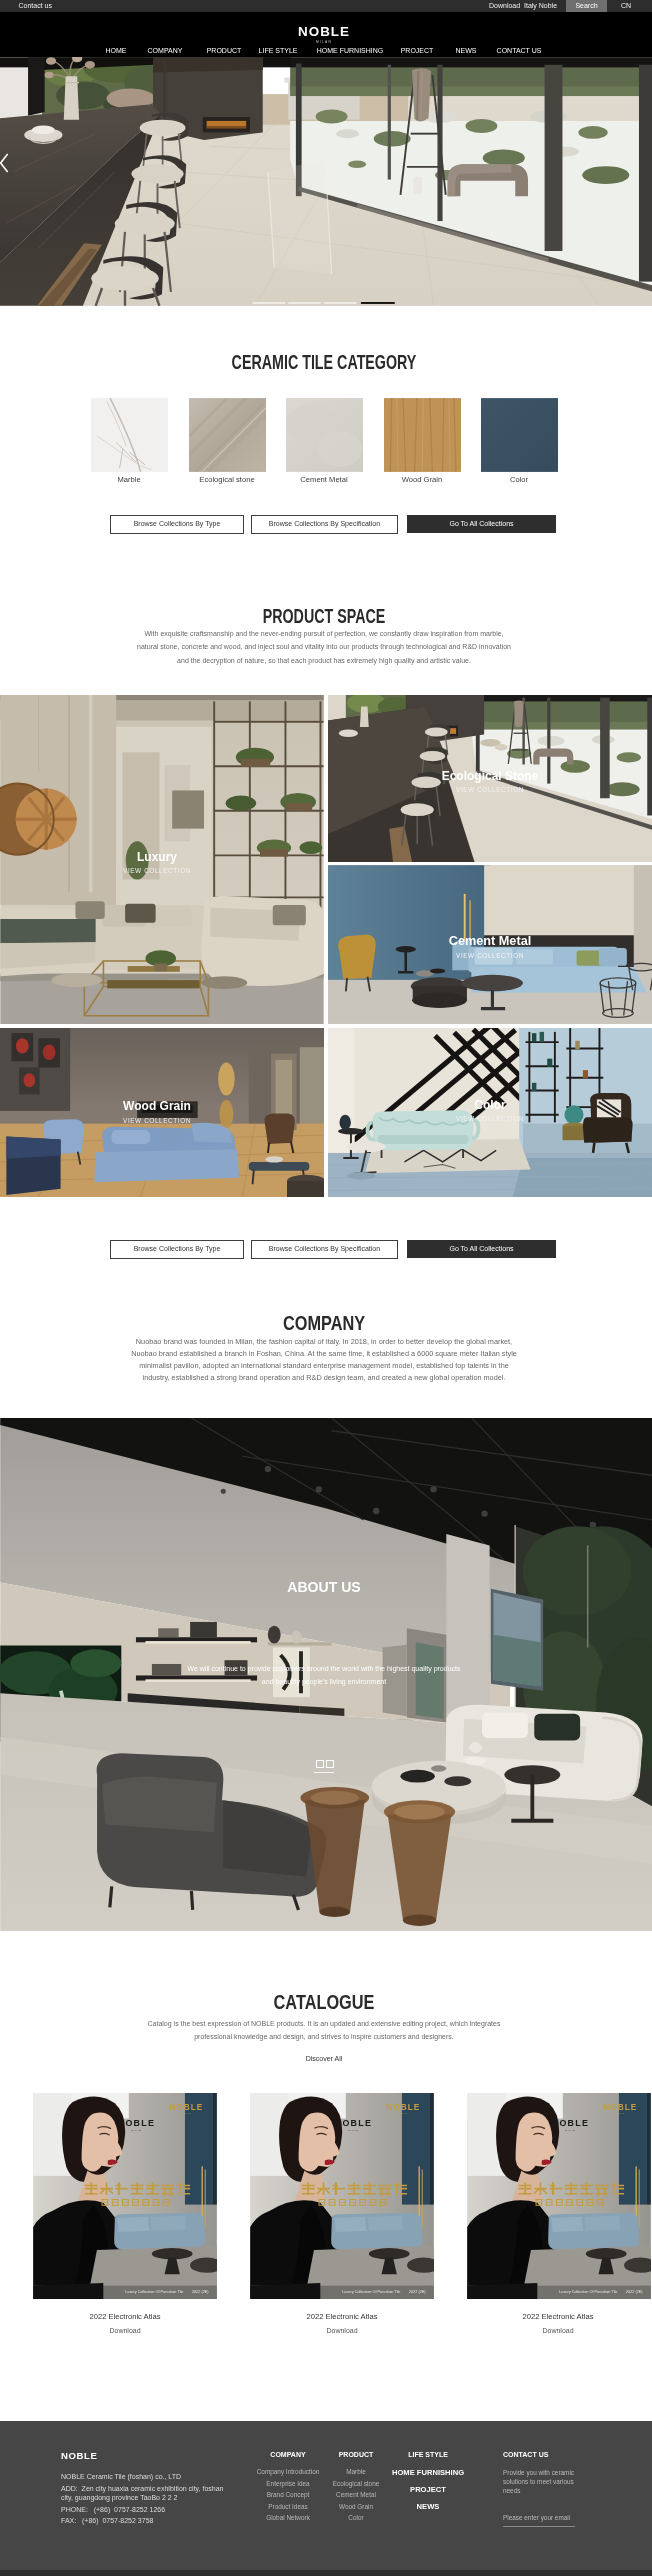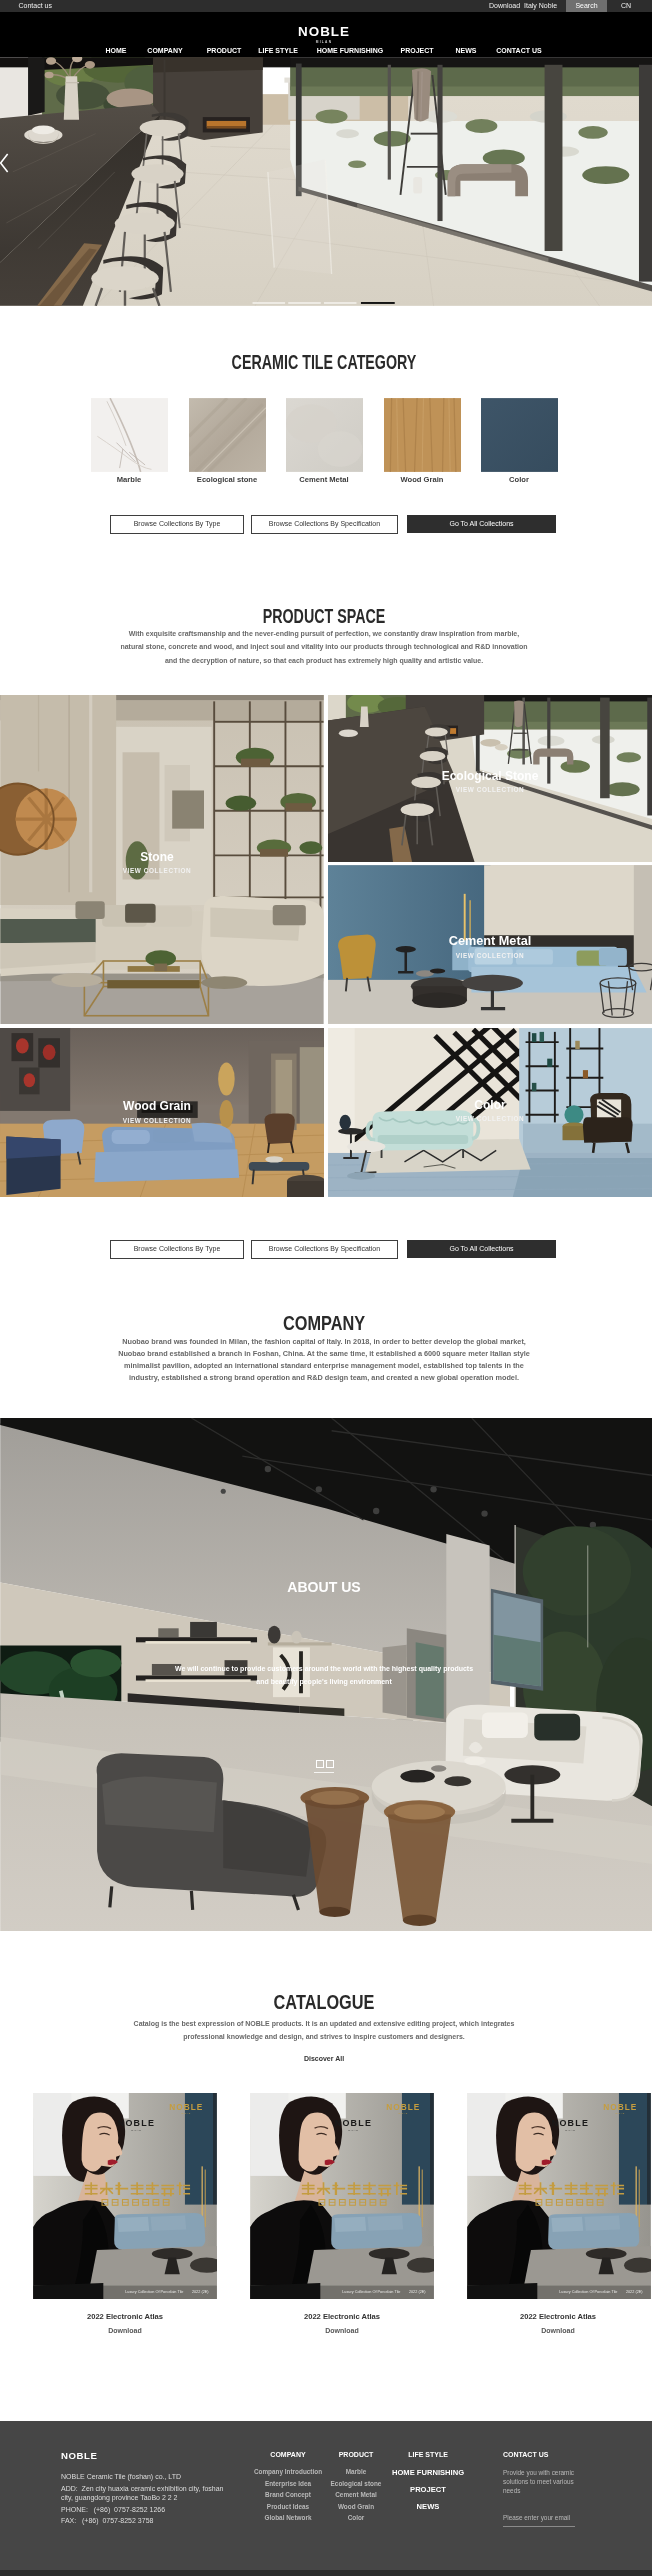--- a/index.html
+++ b/index.html
@@ -1,19 +1,19 @@
 <!DOCTYPE html>
 <html style="font-size:10.2px"><head>
 <meta charset="utf-8">
 <style>
   html,body{margin:0;padding:0;background:#fff;}
   body{font-family:"Liberation Sans", sans-serif;}
   #page{position:relative;width:653px;height:2576px;overflow:hidden;background:#fff;}
   .abs{position:absolute;}
-  .ctr{transform:translateX(-50%);font-weight:bold;}
+  .ctr{transform:translateX(-50%);}
   h2{margin:0;font-weight:bold;color:#2a2a2a;font-size:20.4px;letter-spacing:0px;white-space:nowrap;}
   .sqz{transform:translateX(-50%) scaleX(0.70);transform-origin:center;}
   .sqz2{transform:translateX(-50%) scaleX(0.80);transform-origin:center;}
   .whead{color:#fff;font-weight:bold;}
 </style>
 </head>
 <body>
 <div id="page">
 
 <div class="abs" style="left:0;top:0;width:653px;height:12px;background:#2d2d2d;"></div>
@@ -395,21 +395,21 @@
   <rect x="200" y="426" width="82" height="9" fill="#8f7743"></rect>
 
   <ellipse cx="252" cy="414" rx="24" ry="13" fill="#4d6334"></ellipse>
   <rect x="242" y="422" width="20" height="12" fill="#7a6a4e"></rect>
 
   <ellipse cx="120" cy="448" rx="40" ry="11" fill="#b7ae9d"></ellipse>
   <ellipse cx="352" cy="452" rx="36" ry="10" fill="#8e8672"></ellipse>
 </svg>
 </div>
 
-<div class="abs ctr whead" style="left:157px;top:850px;font-size:12px;">Stone</div>
+<div class="abs ctr whead" style="left:157px;top:850px;font-size:12px;">Luxury</div>
 
 <div class="abs ctr" style="left:157px;top:867px;font-size:6.4px;letter-spacing:0.6px;color:#f2f2f2;">VIEW COLLECTION</div>
 
 <div class="abs" style="left:328px;top:695px;width:325px;height:167px;">
 <svg width="325" height="167" viewBox="0 0 510 262">
 
   <rect width="510" height="262" fill="#dcd7ca"></rect>
 
   <polygon points="225,55 510,55 510,195 232,115" fill="#eff0ec"></polygon>
 

